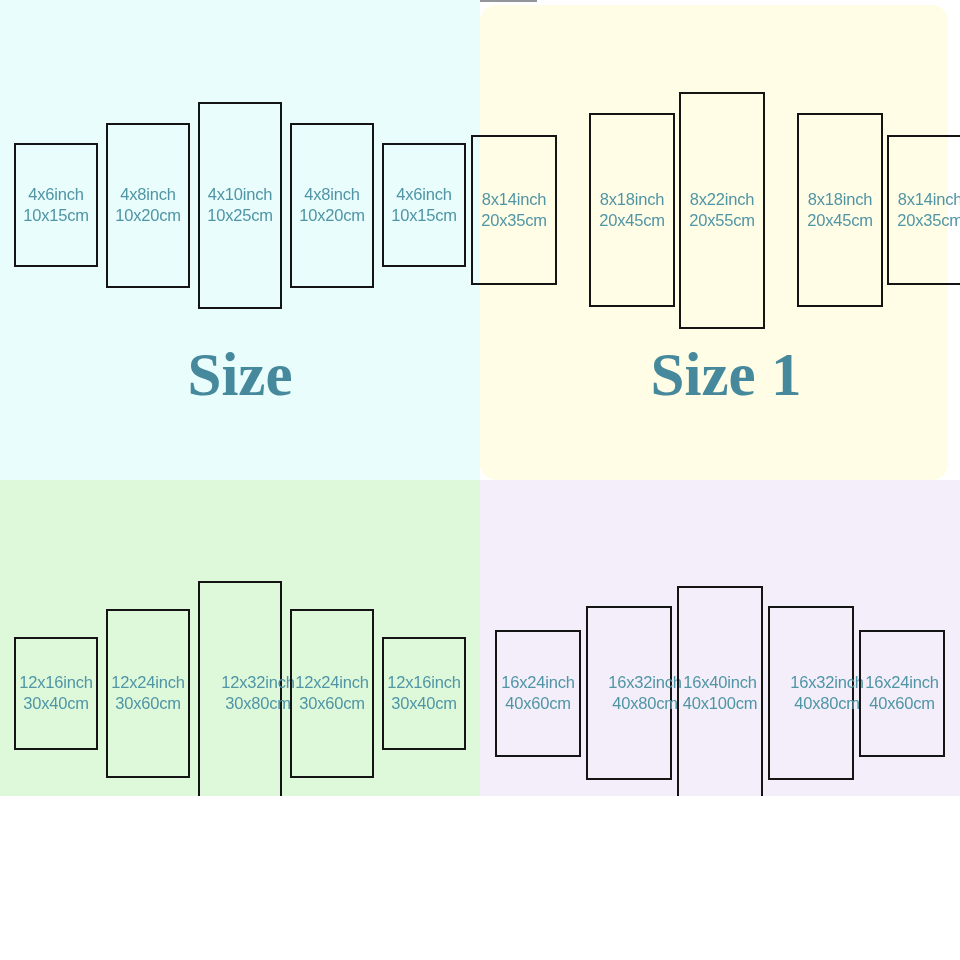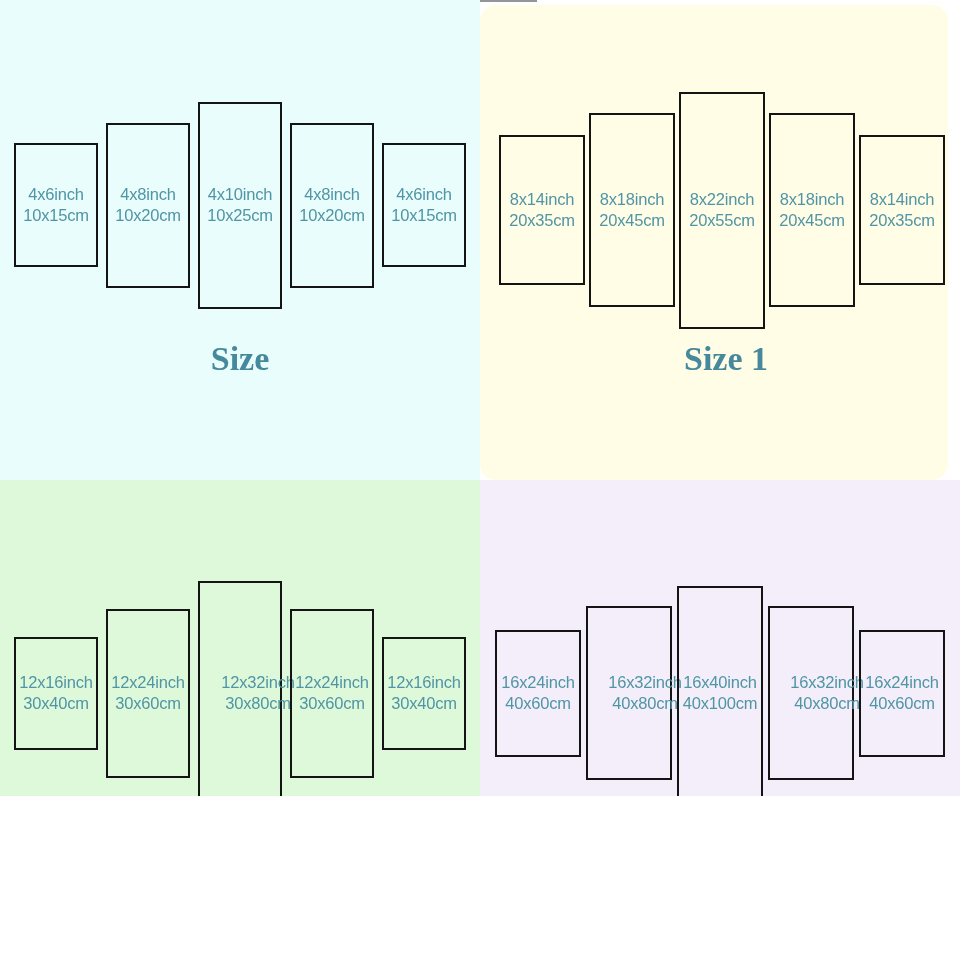--- a/index.html
+++ b/index.html
@@ -36,30 +36,30 @@
     color:#5095a5;
     font-size:16.5px;line-height:21px;
     letter-spacing:-0.2px;
     white-space:nowrap;
     flex:0 0 auto;
   }
   .q0 .panel,.q2 .panel{width:84px;}
   .q1 .panel,.q3 .panel{width:86px;}
 
   .q0 .p0,.q0 .p4{height:124px;} .q0 .p1,.q0 .p3{height:165px;} .q0 .p2{height:207px;}
-  .q1 .p0,.q1 .p4{height:150px;} .q1 .p1,.q1 .p3{height:194px;} .q1 .p2{height:237px;}
+  .q1 .p0,.q1 .p4{height:150px;} .q1 .p1,.q1 .p3{height:194px;margin-left:28px;} .q1 .p2{height:237px;}
   .q2 .p0,.q2 .p4{height:113px;} .q2 .p1,.q2 .p3{height:169px;} .q2 .p2{height:225px;padding-left:36px;}
   .q3 .p0,.q3 .p4{height:127px;} .q3 .p1,.q3 .p3{height:174px;padding-left:32px;} .q3 .p2{height:215px;}
 
   .title{
     position:absolute;left:0;right:0;top:340px;
     text-align:center;
     font-family:"Liberation Serif","DejaVu Serif",serif;
     font-weight:700;
-    font-size:34px;
+    font-size:61px;
     color:#46899c;
   }
   .q1 .title{top:335px;padding-left:24px;}
   .q2 .title,.q3 .title{top:350px;}
   .q3 .title{padding-left:10px;}
 
   .artifact-line{
     position:absolute;top:0;left:0;width:57px;height:2px;
     background:#7f8488;opacity:.85;
   }

